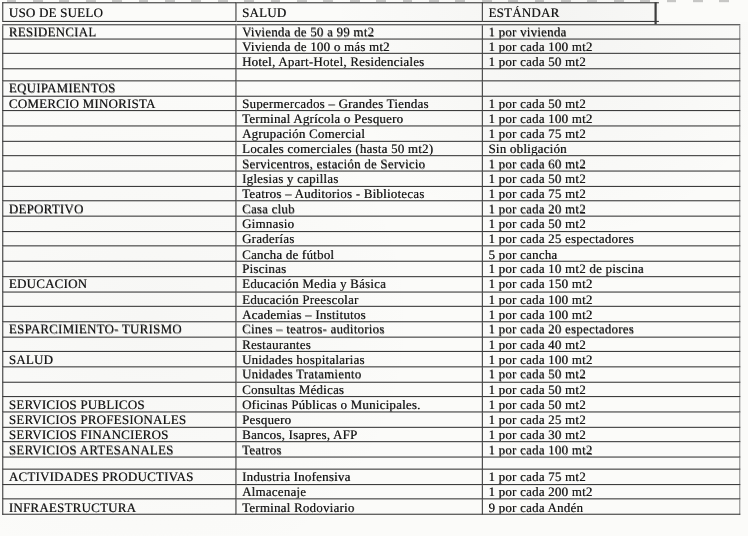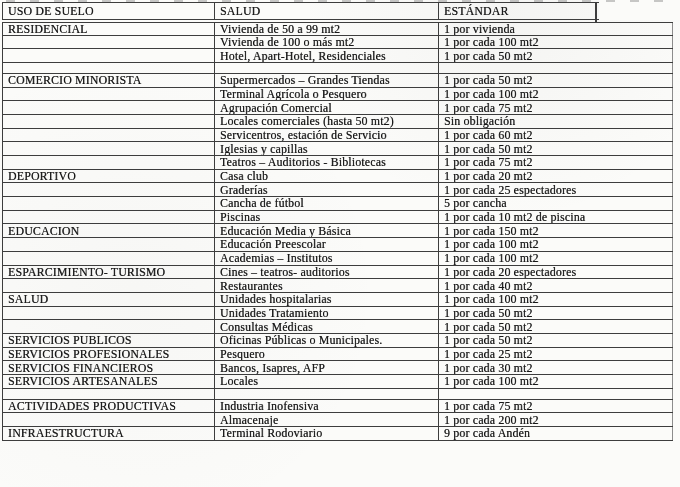--- a/index.html
+++ b/index.html
@@ -106,20 +106,25 @@
           <td></td>
           <td>Hotel, Apart-Hotel, Residenciales</td>
           <td>1 por cada 50 mt2</td>
         </tr>
         <tr class="blank-row">
           <td></td>
           <td></td>
           <td></td>
         </tr>
         <tr>
+          <td>EQUIPAMIENTOS</td>
+          <td></td>
+          <td></td>
+        </tr>
+        <tr>
           <td>COMERCIO MINORISTA</td>
           <td>Supermercados – Grandes Tiendas</td>
           <td>1 por cada 50 mt2</td>
         </tr>
         <tr>
           <td></td>
           <td>Terminal Agrícola o Pesquero</td>
           <td>1 por cada 100 mt2</td>
         </tr>
         <tr>
@@ -147,20 +152,25 @@
           <td>Teatros – Auditorios - Bibliotecas</td>
           <td>1 por cada 75 mt2</td>
         </tr>
         <tr>
           <td>DEPORTIVO</td>
           <td>Casa club</td>
           <td>1 por cada 20 mt2</td>
         </tr>
         <tr>
           <td></td>
+          <td>Gimnasio</td>
+          <td>1 por cada 50 mt2</td>
+        </tr>
+        <tr>
+          <td></td>
           <td>Graderías</td>
           <td>1 por cada 25 espectadores</td>
         </tr>
         <tr>
           <td></td>
           <td>Cancha de fútbol</td>
           <td>5 por cancha</td>
         </tr>
         <tr>
           <td></td>
@@ -217,21 +227,21 @@
           <td>Pesquero</td>
           <td>1 por cada 25 mt2</td>
         </tr>
         <tr>
           <td>SERVICIOS FINANCIEROS</td>
           <td>Bancos, Isapres, AFP</td>
           <td>1 por cada 30 mt2</td>
         </tr>
         <tr>
           <td>SERVICIOS ARTESANALES</td>
-          <td>Locales</td>
+          <td>Teatros</td>
           <td>1 por cada 100 mt2</td>
         </tr>
         <tr class="blank-row">
           <td></td>
           <td></td>
           <td></td>
         </tr>
         <tr>
           <td>ACTIVIDADES PRODUCTIVAS</td>
           <td>Industria Inofensiva</td>

